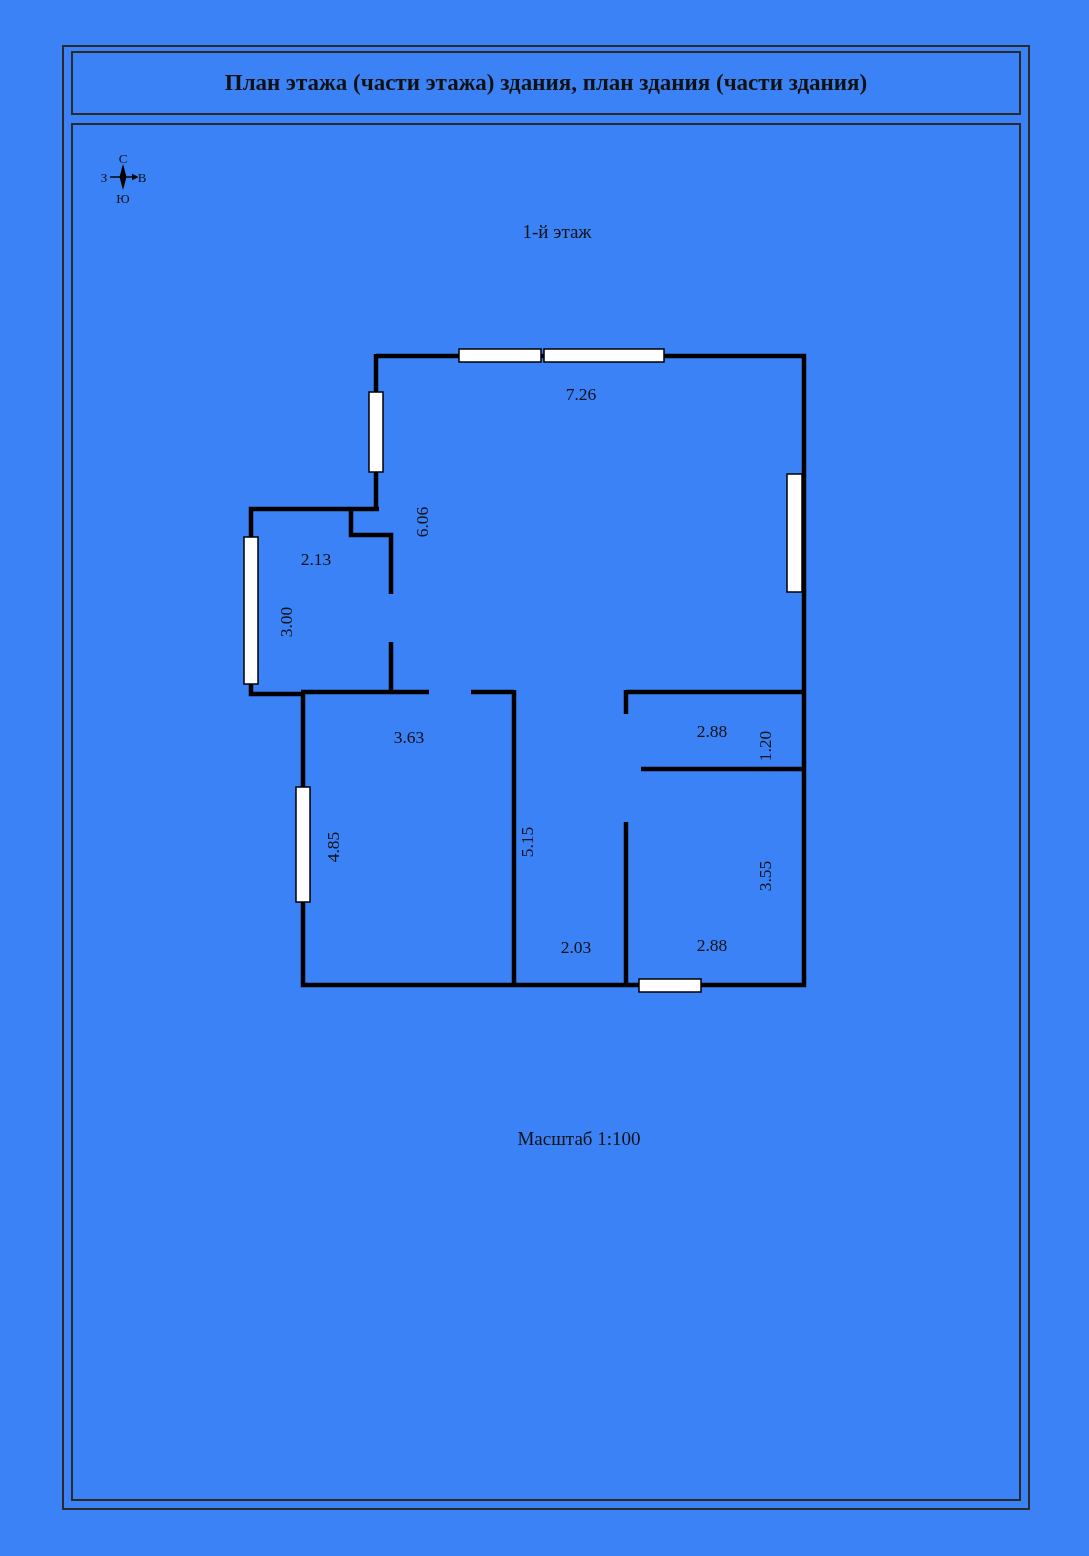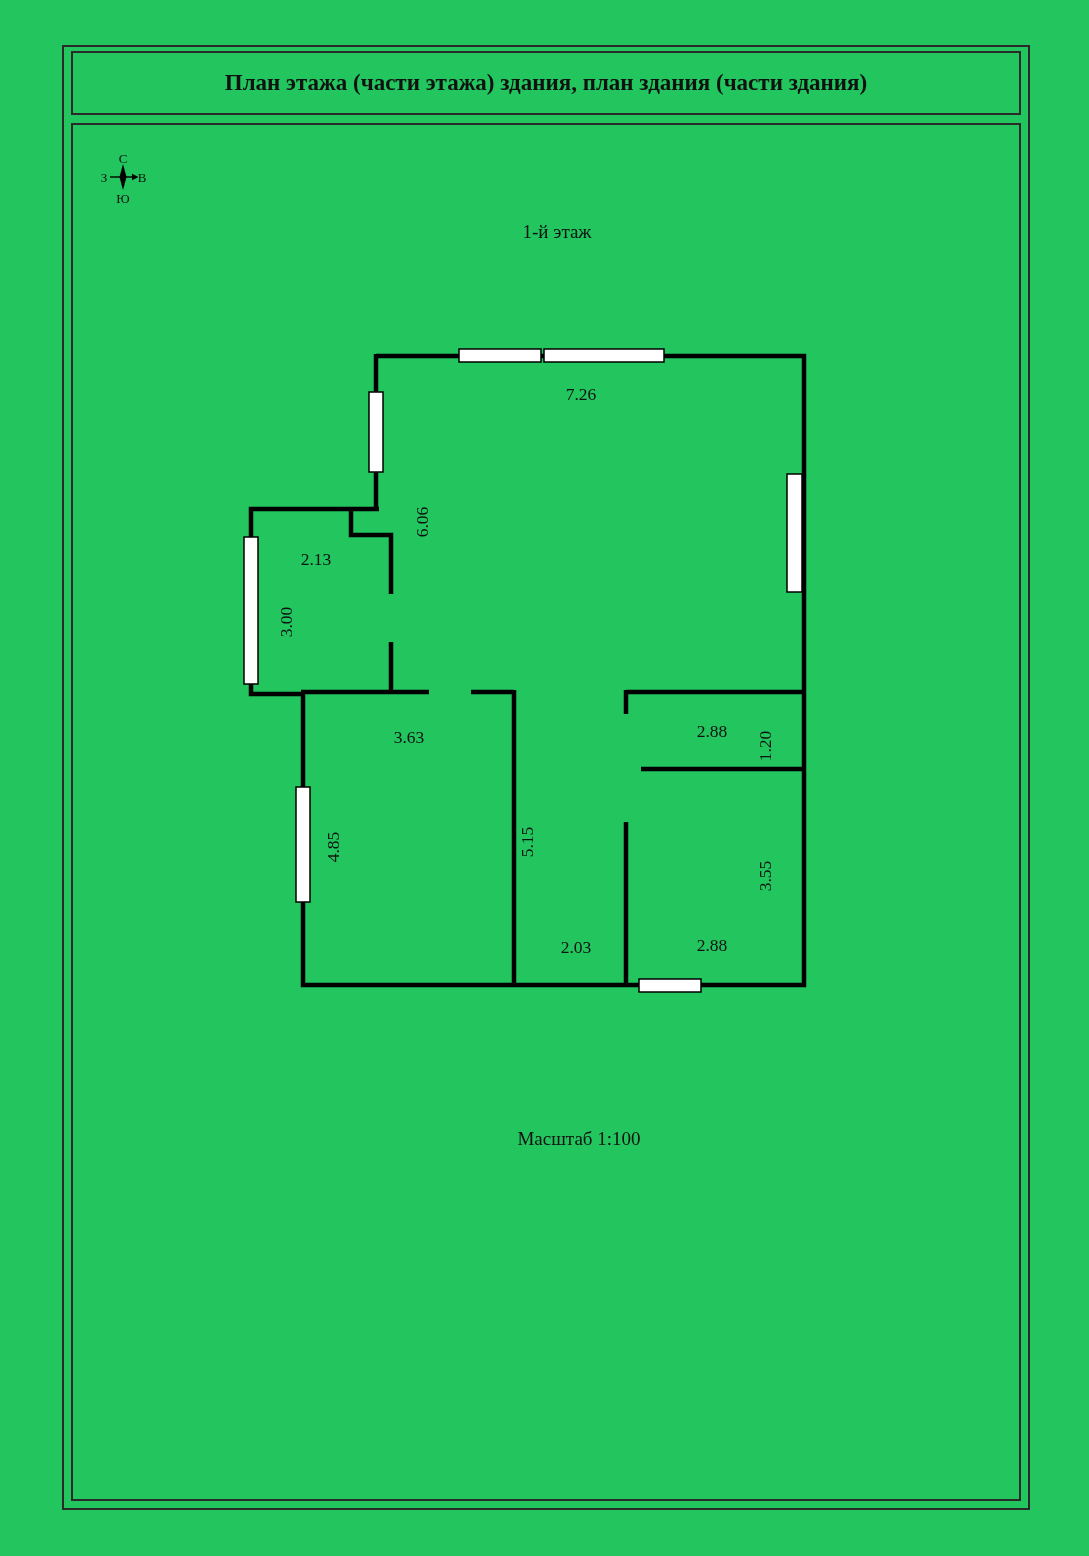--- a/index.html
+++ b/index.html
@@ -5,21 +5,21 @@
   html, body {
     margin: 0;
     padding: 0;
     background: #ffffff;
     font-family: "Liberation Serif", serif;
   }
   .page {
     position: relative;
     width: 1089px;
     height: 1556px;
-    background: #22c55e;
+    background: #3b82f6;
     overflow: hidden;
   }
   .outer-frame {
     position: absolute;
     left: 62px;
     top: 45px;
     width: 968px;
     height: 1465px;
     border: 2px solid #2a2a2a;
     box-sizing: border-box;

